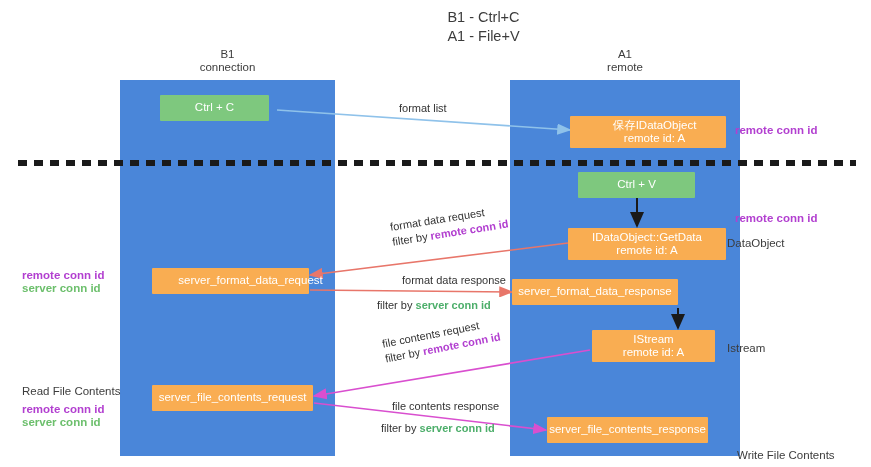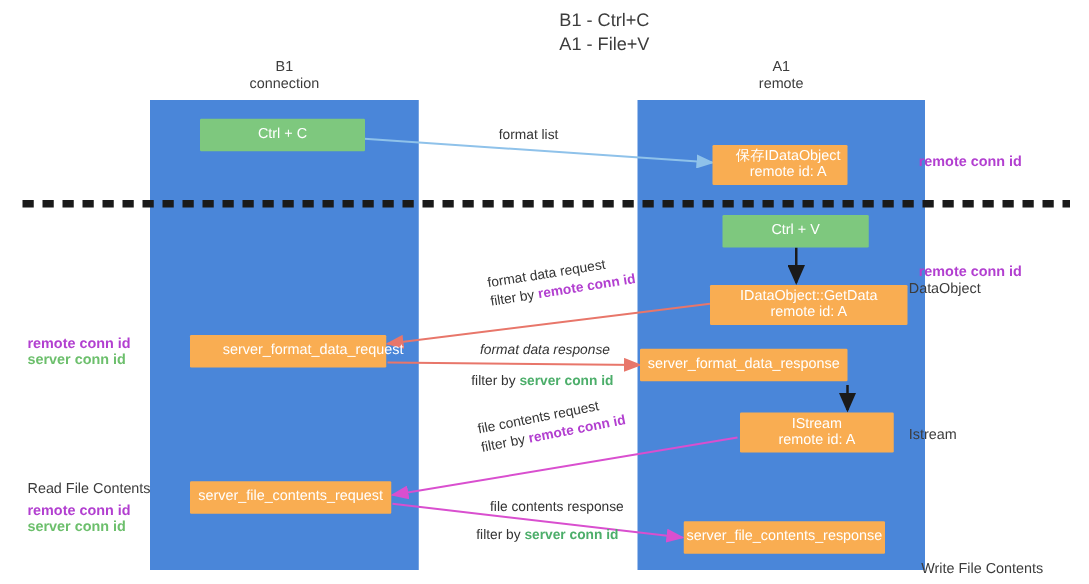--- a/index.html
+++ b/index.html
@@ -125,25 +125,25 @@
 
     <path d="M 678 308 L 678 328" stroke="#1a1a1a" stroke-width="2" fill="none" marker-end="url(#ah-black)"></path>
 
     <line x1="590" y1="350" x2="314" y2="396" stroke="#d94fcf" stroke-width="1.6" marker-end="url(#ah-magenta)"></line>
 
     <line x1="314" y1="403" x2="546" y2="430" stroke="#d94fcf" stroke-width="1.6" marker-end="url(#ah-magenta)"></line>
 
     <line x1="18" y1="163" x2="856" y2="163" stroke="#1a1a1a" stroke-width="6" stroke-dasharray="9 7"></line>
   </svg>
 
-  <div class="node green" style="left:160px; top:95px; width:132px; height:26px;">
+  <div class="node green" style="left:160px; top:95px; width:109px; height:26px;">
     <span>Ctrl + C</span>
   </div>
 
-  <div class="node orange" style="left:570px; top:116px; width:108px; height:32px;padding-left:13px;">
+  <div class="node orange" style="left:570px; top:116px; width:156px; height:32px;padding-left:13px;">
     <span>保存IDataObject</span>
     <span>remote id: A</span>
   </div>
 
   <div class="node green" style="left:578px; top:172px; width:117px; height:26px;">
     <span>Ctrl + V</span>
   </div>
 
   <div class="node orange" style="left:568px; top:228px; width:158px; height:32px;">
     <span>IDataObject::GetData</span>
@@ -171,42 +171,42 @@
     <span>server_file_contents_response</span>
   </div>
 
   <div class="edge-label" style="left:399px; top:101px;">format list</div>
 
   <div class="edge-label rot-up" style="left:389px; top:220px;">
     <span class="nl">format data request</span>
     <span class="nl"><span>filter by </span><span class="c-remote">remote conn id</span></span>
   </div>
 
-  <div class="edge-label" style="left:384px; top:273px;font-style:italic;">
+  <div class="edge-label" style="left:402px; top:273px;">
     <span class="nl">format data response</span>
   </div>
   <div class="edge-label" style="left:377px; top:298px;">
     <span>filter by </span><span class="c-server-dark">server conn id</span>
   </div>
 
   <div class="edge-label rot-up2" style="left:381px; top:337px;">
     <span class="nl">file contents request</span>
     <span class="nl"><span>filter by </span><span class="c-remote">remote conn id</span></span>
   </div>
 
   <div class="edge-label" style="left:392px; top:399px;">
     <span class="nl">file contents response</span>
   </div>
   <div class="edge-label" style="left:381px; top:421px;">
     <span>filter by </span><span class="c-server-dark">server conn id</span>
   </div>
 
   <div class="side-label bold c-remote" style="left:735px; top:123px;">remote conn id</div>
   <div class="side-label bold c-remote" style="left:735px; top:211px;">remote conn id</div>
-  <div class="side-label" style="left:727px; top:224px;">DataObject</div>
+  <div class="side-label" style="left:727px; top:236px;">DataObject</div>
   <div class="side-label" style="left:727px; top:341px;">Istream</div>
   <div class="side-label" style="left:737px; top:424px;margin-top:24px;">Write File Contents</div>
 
   <div class="side-label bold c-remote" style="left:22px; top:268px;">remote conn id</div>
   <div class="side-label bold c-server" style="left:22px; top:281px;">server conn id</div>
 
   <div class="side-label" style="left:22px; top:384px;">Read File Contents</div>
   <div class="side-label bold c-remote" style="left:22px; top:402px;">remote conn id</div>
   <div class="side-label bold c-server" style="left:22px; top:415px;">server conn id</div>
 

